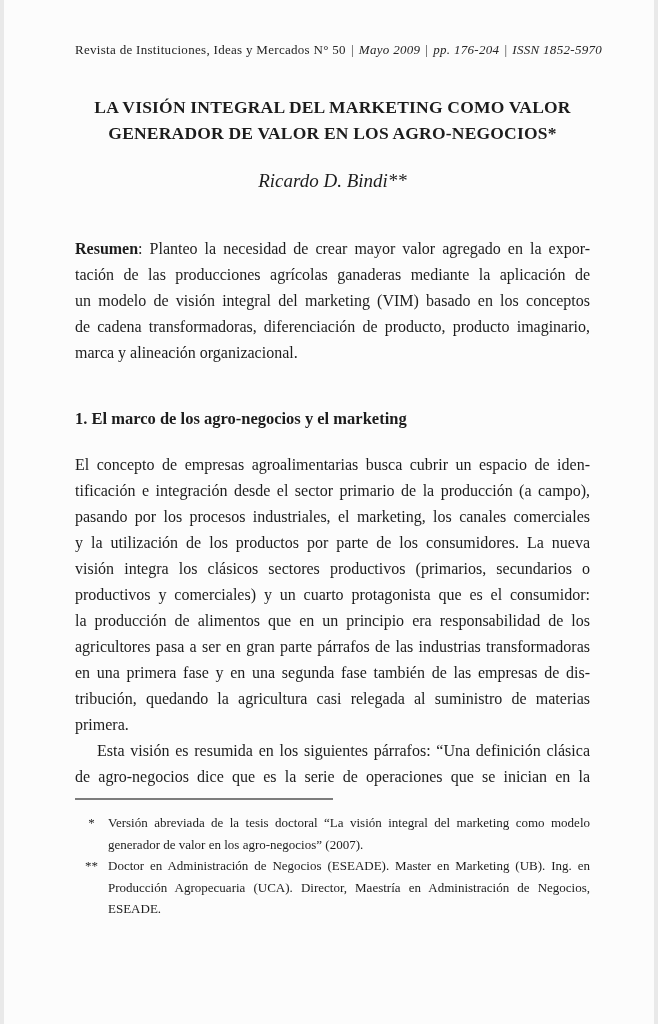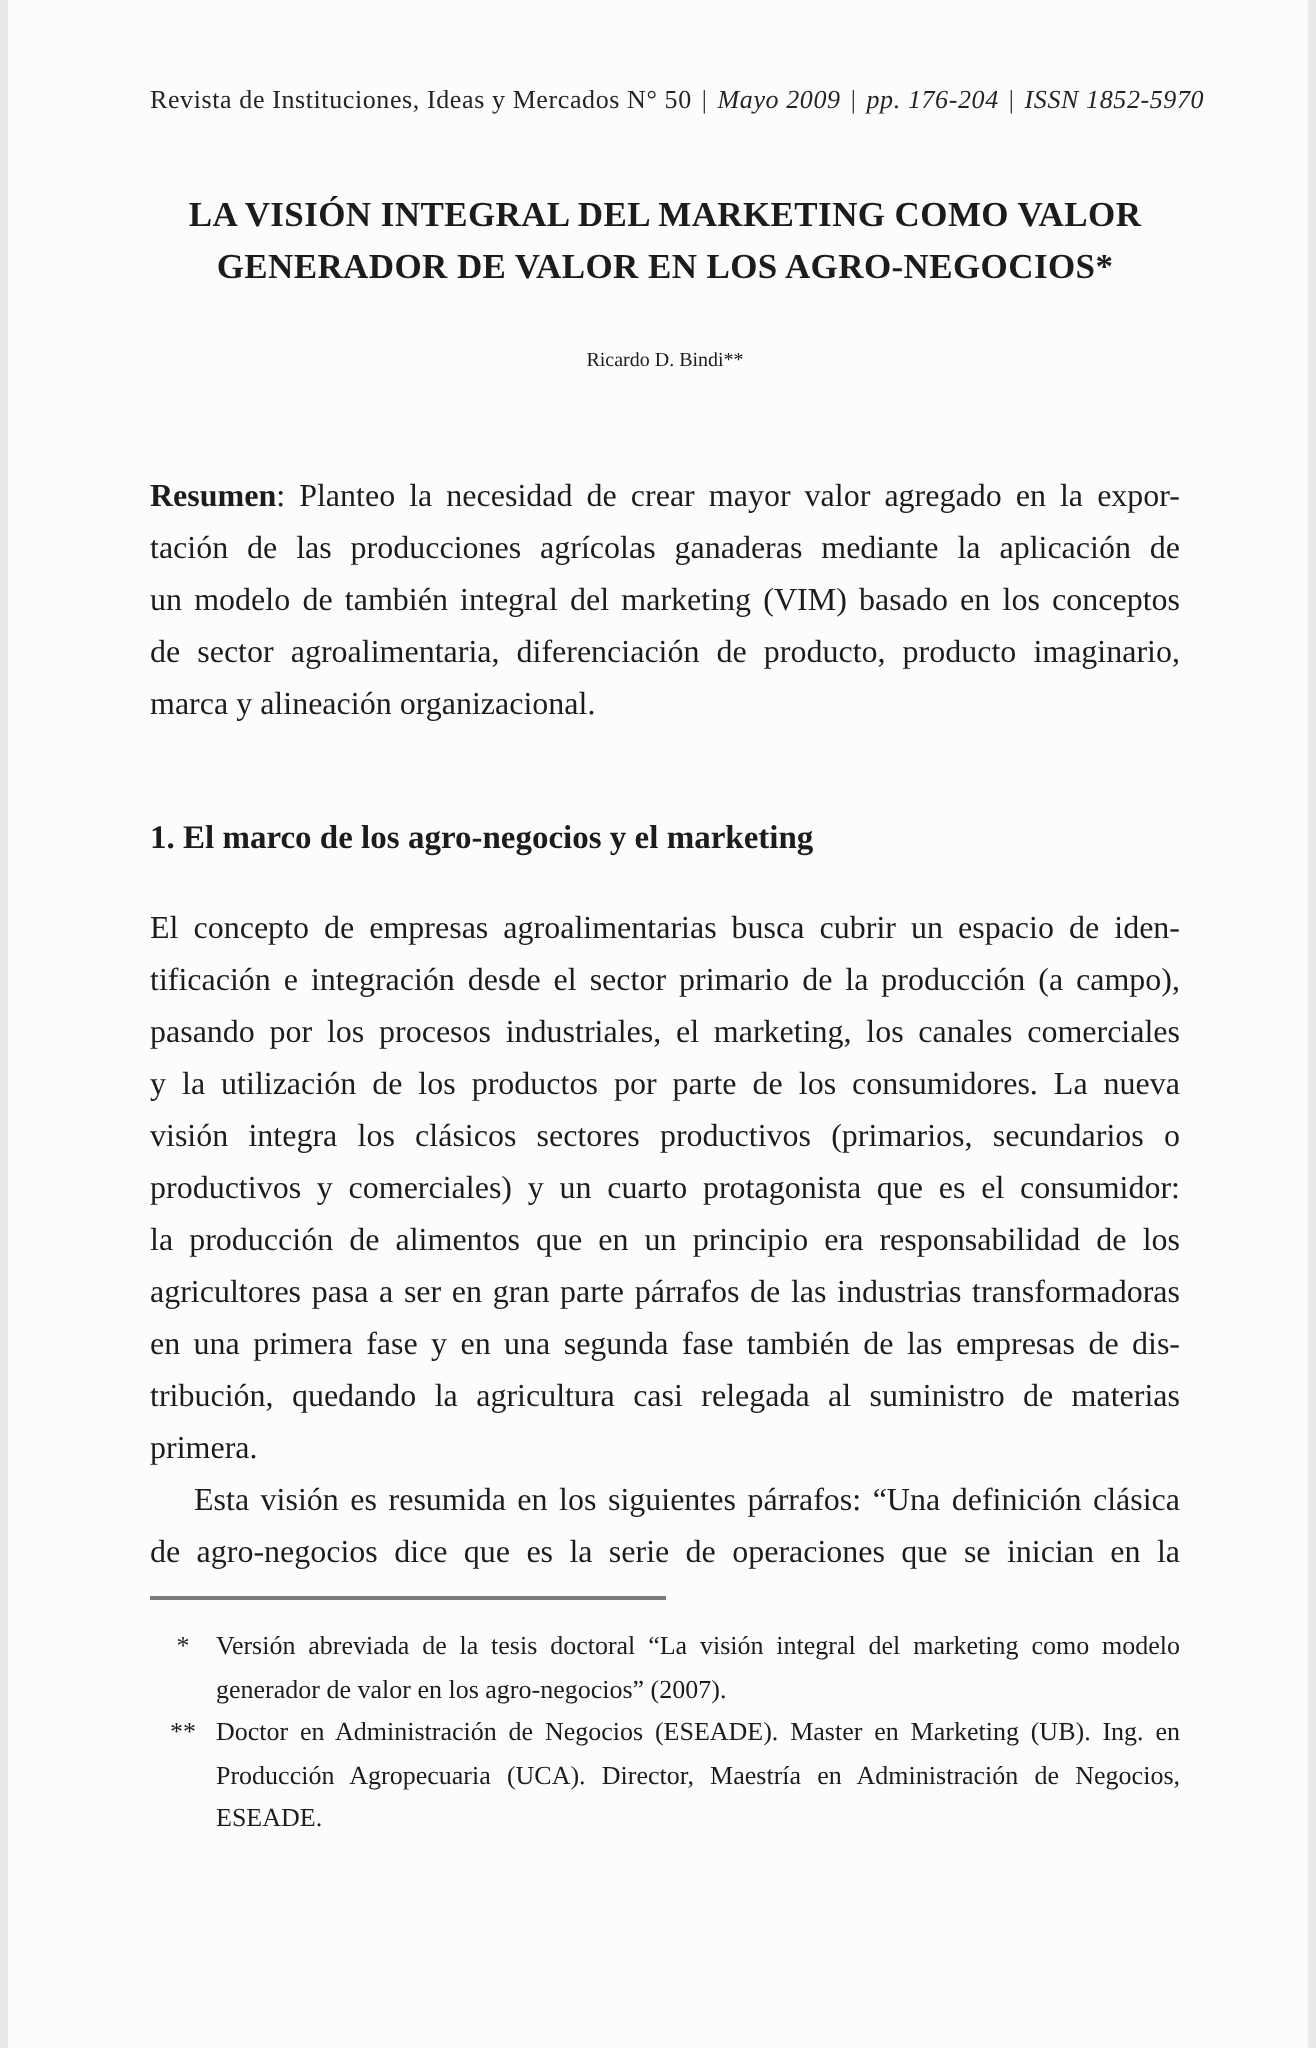--- a/index.html
+++ b/index.html
@@ -31,21 +31,22 @@
     text-align: center;
     font-weight: bold;
     font-size: 17.5px;
     line-height: 26px;
     letter-spacing: 0.2px;
   }
 
   .author {
     margin-top: 24px;
     text-align: center;
-    font-size: 10px;
+    font-style: italic;
+    font-size: 19px;
     line-height: 22px;
   }
 
   .abstract { margin-top: 44px; }
 
   .ln {
     font-size: 16px;
     line-height: 26px;
     text-align: justify;
     text-align-last: justify;
@@ -101,22 +102,22 @@
     <div class="title">
       <div>LA VISIÓN INTEGRAL DEL MARKETING COMO VALOR</div>
       <div>GENERADOR DE VALOR EN LOS AGRO-NEGOCIOS*</div>
     </div>
 
     <div class="author">Ricardo D. Bindi**</div>
 
     <div class="abstract">
       <div class="ln"><span class="lbl">Resumen</span><span>: Planteo la necesidad de crear mayor valor agregado en la expor-</span></div>
       <div class="ln">tación de las producciones agrícolas ganaderas mediante la aplicación de</div>
-      <div class="ln">un modelo de también integral del marketing (VIM) basado en los conceptos</div>
-      <div class="ln">de sector agroalimentaria, diferenciación de producto, producto imaginario,</div>
+      <div class="ln">un modelo de visión integral del marketing (VIM) basado en los conceptos</div>
+      <div class="ln">de cadena transformadoras, diferenciación de producto, producto imaginario,</div>
       <div class="ln ln-end">marca y alineación organizacional.</div>
     </div>
 
     <div class="section-heading">1. El marco de los agro-negocios y el marketing</div>
 
     <div class="para1">
       <div class="ln">El concepto de empresas agroalimentarias busca cubrir un espacio de iden-</div>
       <div class="ln">tificación e integración desde el sector primario de la producción (a campo),</div>
       <div class="ln">pasando por los procesos industriales, el marketing, los canales comerciales</div>
       <div class="ln">y la utilización de los productos por parte de los consumidores. La nueva</div>

